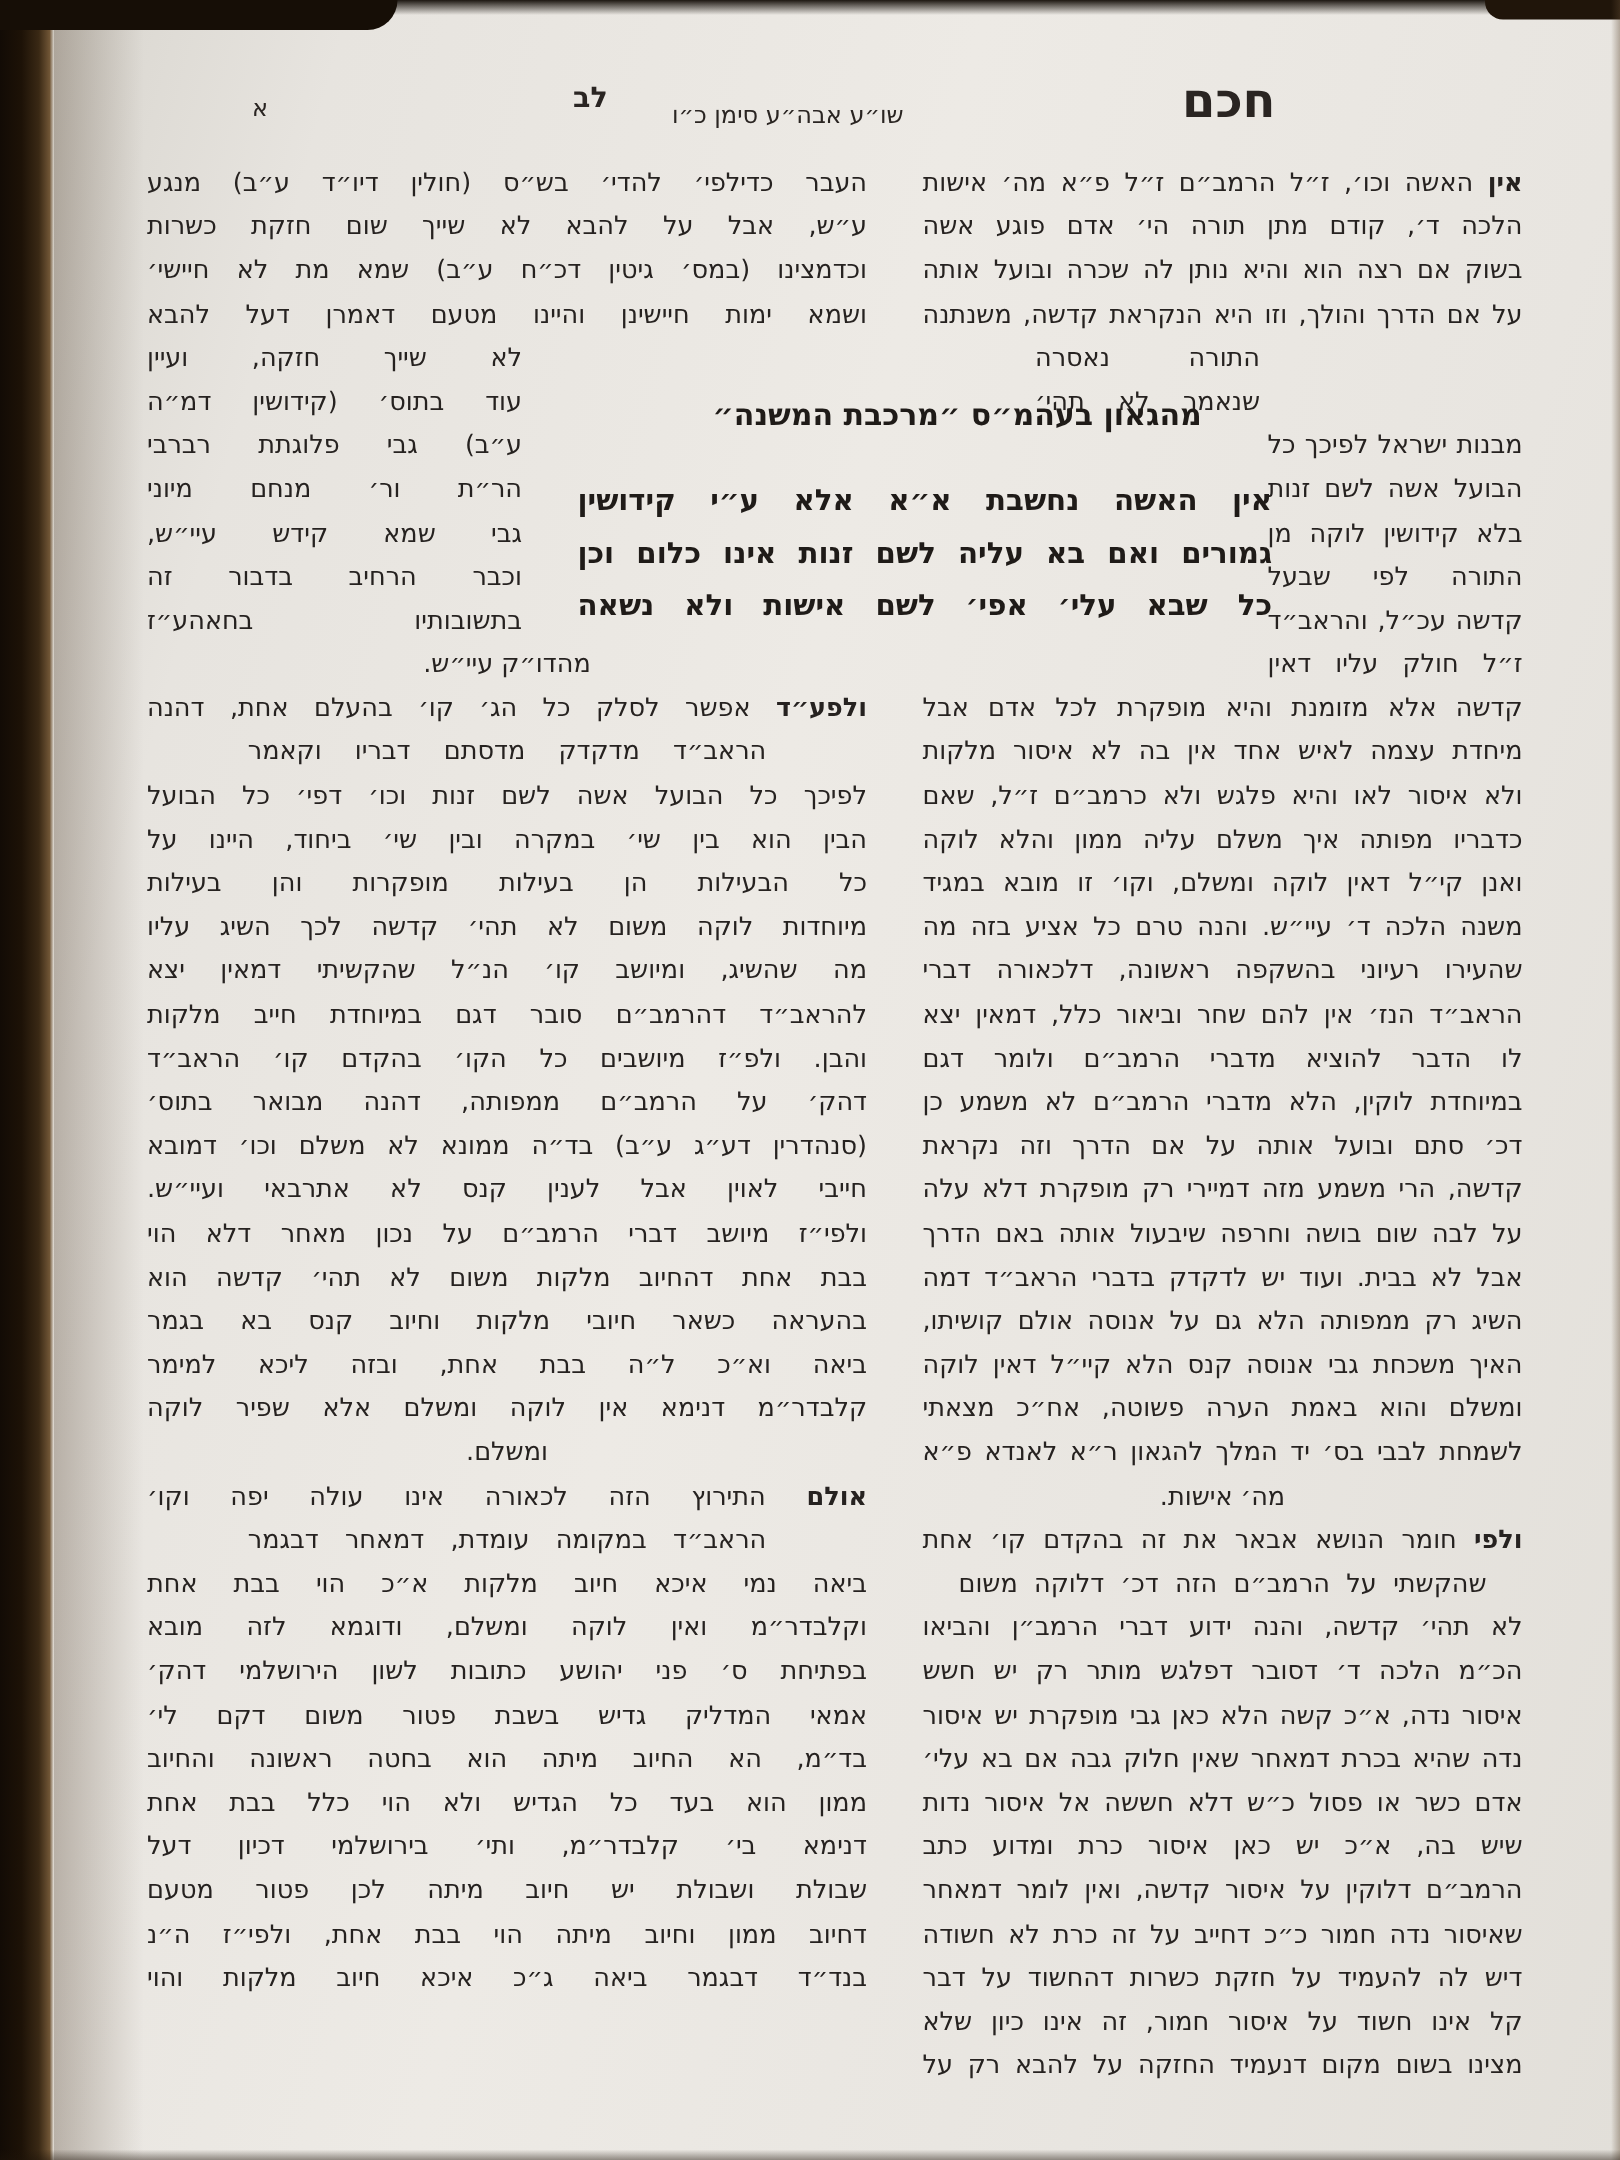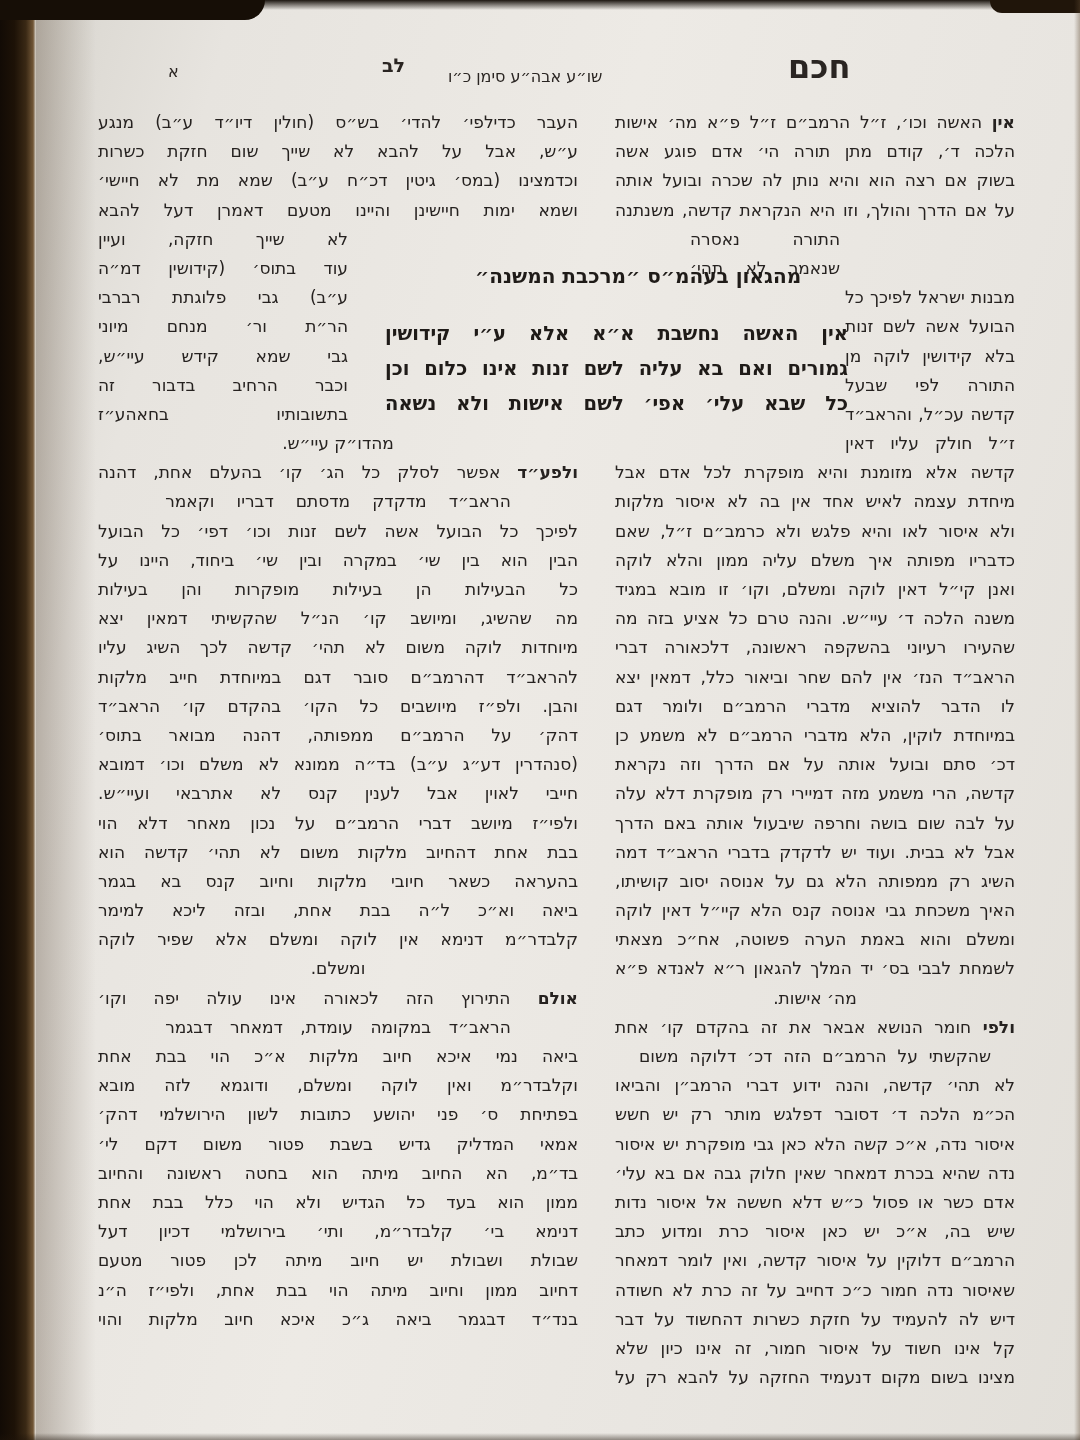--- a/index.html
+++ b/index.html
@@ -96,21 +96,21 @@
       <div class="line j">ואנן קי״ל דאין לוקה ומשלם, וקו׳ זו מובא במגיד</div>
       <div class="line j">משנה הלכה ד׳ עיי״ש. והנה טרם כל אציע בזה מה</div>
       <div class="line j">שהעירו רעיוני בהשקפה ראשונה, דלכאורה דברי</div>
       <div class="line j">הראב״ד הנז׳ אין להם שחר וביאור כלל, דמאין יצא</div>
       <div class="line j">לו הדבר להוציא מדברי הרמב״ם ולומר דגם</div>
       <div class="line j">במיוחדת לוקין, הלא מדברי הרמב״ם לא משמע כן</div>
       <div class="line j">דכ׳ סתם ובועל אותה על אם הדרך וזה נקראת</div>
       <div class="line j">קדשה, הרי משמע מזה דמיירי רק מופקרת דלא עלה</div>
       <div class="line j">על לבה שום בושה וחרפה שיבעול אותה באם הדרך</div>
       <div class="line j">אבל לא בבית. ועוד יש לדקדק בדברי הראב״ד דמה</div>
-      <div class="line j">השיג רק ממפותה הלא גם על אנוסה יסוב קושיתו,</div>
+      <div class="line j">השיג רק ממפותה הלא גם על אנוסה אולם קושיתו,</div>
       <div class="line j">האיך משכחת גבי אנוסה קנס הלא קיי״ל דאין לוקה</div>
       <div class="line j">ומשלם והוא באמת הערה פשוטה, אח״כ מצאתי</div>
       <div class="line j">לשמחת לבבי בס׳ יד המלך להגאון ר״א לאנדא פ״א</div>
       <div class="line c">מה׳ אישות.</div>
       <div class="line j"><b>ולפי</b> חומר הנושא אבאר את זה בהקדם קו׳ אחת</div>
       <div class="line c2w">שהקשתי על הרמב״ם הזה דכ׳ דלוקה משום</div>
       <div class="line j">לא תהי׳ קדשה, והנה ידוע דברי הרמב״ן והביאו</div>
       <div class="line j">הכ״מ הלכה ד׳ דסובר דפלגש מותר רק יש חשש</div>
       <div class="line j">איסור נדה, א״כ קשה הלא כאן גבי מופקרת יש איסור</div>
       <div class="line j">נדה שהיא בכרת דמאחר שאין חלוק גבה אם בא עלי׳</div>
@@ -133,22 +133,22 @@
       <div class="line nl">הר״ת ור׳ מנחם מיוני</div>
       <div class="line nl">גבי שמא קידש עיי״ש,</div>
       <div class="line nl">וכבר הרחיב בדבור זה</div>
       <div class="line nl">בתשובותיו בחאהע״ז</div>
       <div class="line c">מהדו״ק עיי״ש.</div>
       <div class="line j"><b>ולפע״ד</b> אפשר לסלק כל הג׳ קו׳ בהעלם אחת, דהנה</div>
       <div class="line c2">הראב״ד מדקדק מדסתם דבריו וקאמר</div>
       <div class="line j">לפיכך כל הבועל אשה לשם זנות וכו׳ דפי׳ כל הבועל</div>
       <div class="line j">הבין הוא בין שי׳ במקרה ובין שי׳ ביחוד, היינו על</div>
       <div class="line j">כל הבעילות הן בעילות מופקרות והן בעילות</div>
+      <div class="line j">מיוחדות לוקה משום לא תהי׳ קדשה לכך השיג עליו</div>
       <div class="line j">מה שהשיג, ומיושב קו׳ הנ״ל שהקשיתי דמאין יצא</div>
-      <div class="line j">מיוחדות לוקה משום לא תהי׳ קדשה לכך השיג עליו</div>
       <div class="line j">להראב״ד דהרמב״ם סובר דגם במיוחדת חייב מלקות</div>
       <div class="line j">והבן. ולפ״ז מיושבים כל הקו׳ בהקדם קו׳ הראב״ד</div>
       <div class="line j">דהק׳ על הרמב״ם ממפותה, דהנה מבואר בתוס׳</div>
       <div class="line j">(סנהדרין דע״ג ע״ב) בד״ה ממונא לא משלם וכו׳ דמובא</div>
       <div class="line j">חייבי לאוין אבל לענין קנס לא אתרבאי ועיי״ש.</div>
       <div class="line j">ולפי״ז מיושב דברי הרמב״ם על נכון מאחר דלא הוי</div>
       <div class="line j">בבת אחת דהחיוב מלקות משום לא תהי׳ קדשה הוא</div>
       <div class="line j">בהעראה כשאר חיובי מלקות וחיוב קנס בא בגמר</div>
       <div class="line j">ביאה וא״כ ל״ה בבת אחת, ובזה ליכא למימר</div>
       <div class="line j">קלבדר״מ דנימא אין לוקה ומשלם אלא שפיר לוקה</div>

